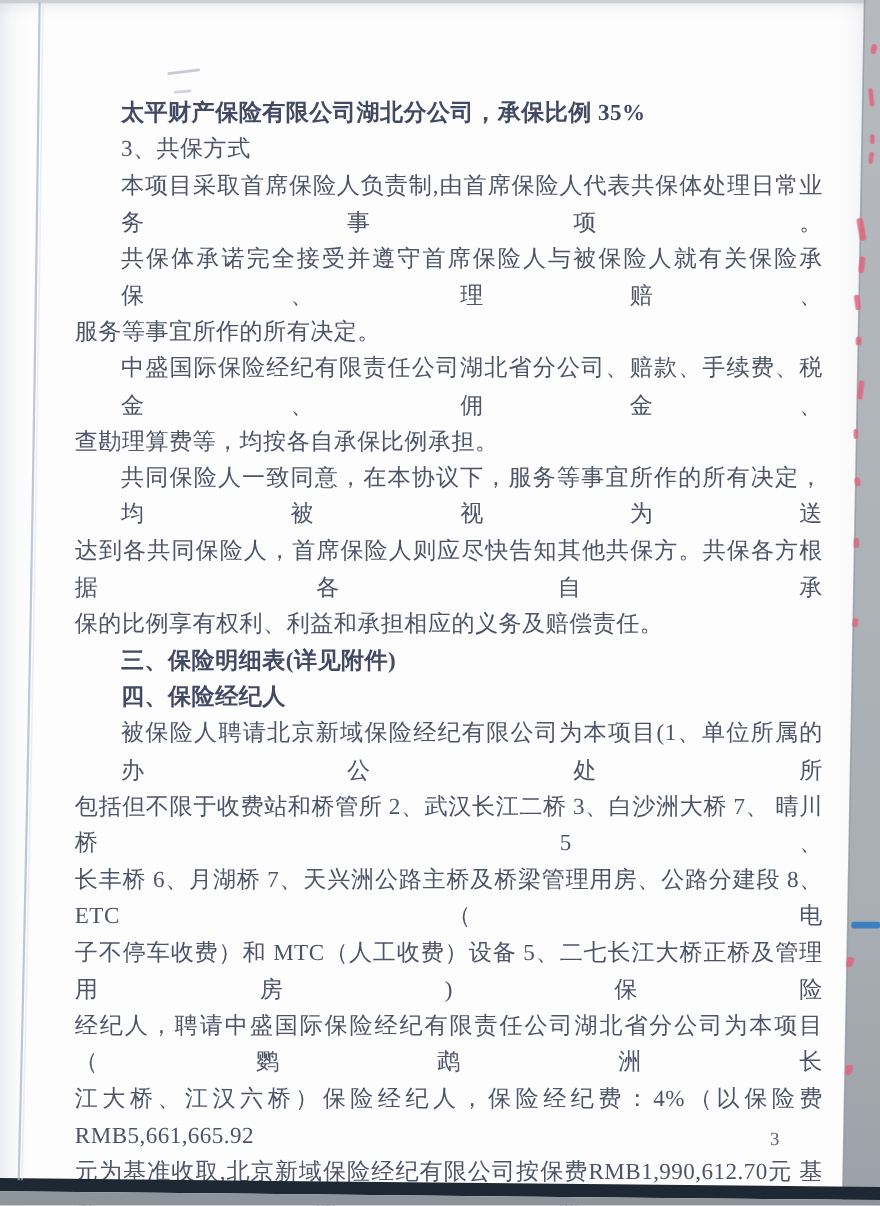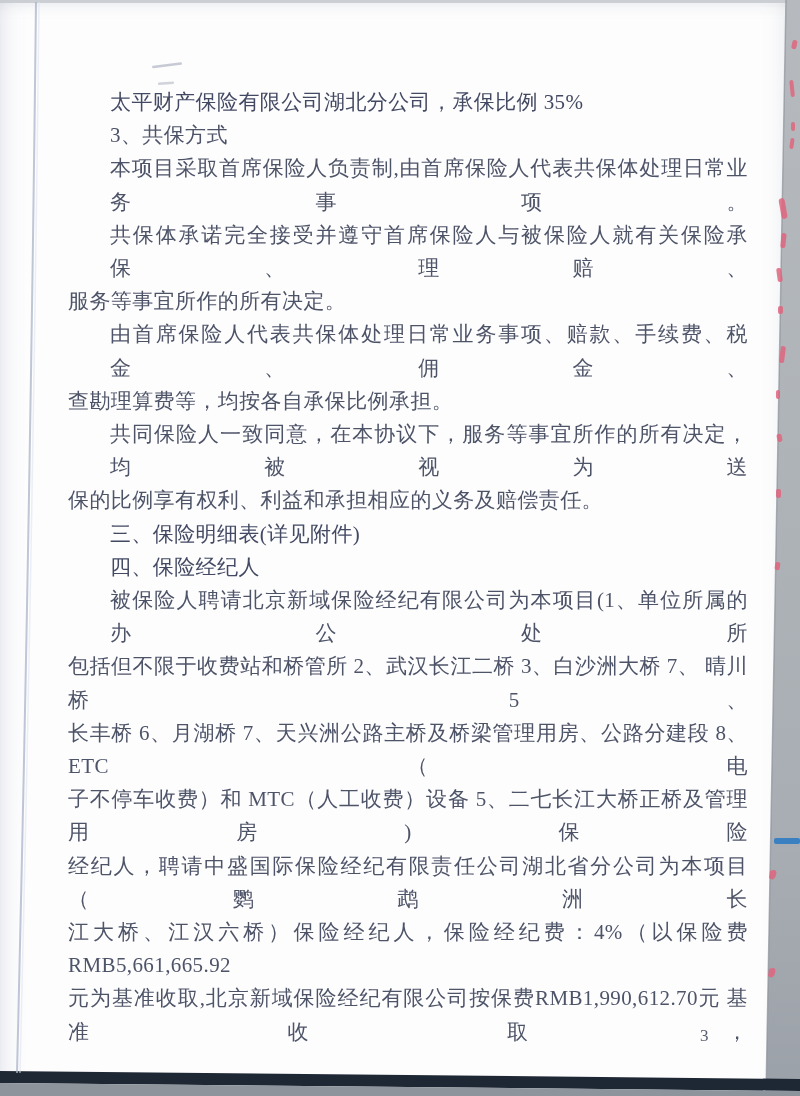--- a/index.html
+++ b/index.html
@@ -22,21 +22,21 @@
       inset 0 14px 18px -14px rgba(140,146,158,.25);
   }
   #doc-body{
     position:absolute;left:68px;top:86px;width:680px;z-index:2;
     font-size:21px;line-height:33.2px;
     color:var(--ink,#4e5468);
     letter-spacing:.4px;
   }
   .line{white-space:pre-wrap;}
   .line.indent{padding-left:42px;}
-  .line.bold{font-weight:normal;color:var(--ink-bold,#434963);}
+  .line.bold{font-weight:bold;color:var(--ink-bold,#434963);}
   .line.justify{text-align:justify;text-align-last:justify;}
   .u{
     text-decoration-thickness:1.5px;
     text-underline-offset:4px;
   }
   #page-number{
     position:absolute;left:700px;top:1026px;z-index:2;
     font-size:17px;color:#595f6e;letter-spacing:0;
   }
   #artifact-layer{position:absolute;inset:0;z-index:4;pointer-events:none;}
@@ -45,23 +45,24 @@
 <body>
 
 <div id="scan-page">
 
   <div id="doc-body">
       <div class="line indent bold"><span>太平财产保险有限公司湖北分公司，承保比例 35%</span></div>
       <div class="line indent"><span>3、共保方式</span></div>
       <div class="line indent justify"><span>本项目采取首席保险人负责制,由首席保险人代表共保体处理日常业务事项。</span></div>
       <div class="line indent justify"><span>共保体承诺完全接受并遵守首席保险人与被保险人就有关保险承保、理赔、</span></div>
       <div class="line"><span>服务等事宜所作的所有决定。</span></div>
-      <div class="line indent justify"><span>由首席保险人代表共保体处理日常业务事项、赔款、手续费、税金、佣金、</span></div>
+      <div class="line indent justify"><span>中盛国际保险经纪有限责任公司湖北省分公司、赔款、手续费、税金、佣金、</span></div>
       <div class="line"><span>查勘理算费等，均按各自承保比例承担。</span></div>
       <div class="line indent justify"><span>共同保险人一致同意，在本协议下，服务等事宜所作的所有决定，均被视为送</span></div>
+      <div class="line justify"><span>达到各共同保险人，首席保险人则应尽快告知其他共保方。共保各方根据各自承</span></div>
       <div class="line"><span>保的比例享有权利、利益和承担相应的义务及赔偿责任。</span></div>
       <div class="line indent bold"><span>三、保险明细表(详见附件)</span></div>
       <div class="line indent bold"><span>四、保险经纪人</span></div>
       <div class="line indent justify"><span>被保险人聘请</span><span class="u">北京新域保险经纪有限公司</span><span>为本项目(1、单位所属的办公处所</span></div>
       <div class="line justify"><span>包括但不限于收费站和桥管所 2、武汉长江二桥 3、白沙洲大桥 7、 晴川桥 5、</span></div>
       <div class="line justify"><span>长丰桥 6、月湖桥 7、天兴洲公路主桥及桥梁管理用房、公路分建段 8、ETC（电</span></div>
       <div class="line justify"><span>子不停车收费）和 MTC（人工收费）设备 5、二七长江大桥正桥及管理用房)保险</span></div>
       <div class="line justify"><span>经纪人，聘请</span><span class="u">中盛国际保险经纪有限责任公司湖北省分公司</span><span>为本项目（鹦鹉洲长</span></div>
       <div class="line justify"><span>江大桥、江汉六桥）保险经纪人，保险经纪费：4%（以保险费 RMB</span><span class="u">5,661,665.92</span></div>
       <div class="line justify"><span class="u">元</span><span>为基准收取,</span><span class="u">北京新域保险经纪有限公司按保费RMB1,990,612.70元 基准收取，</span></div>

